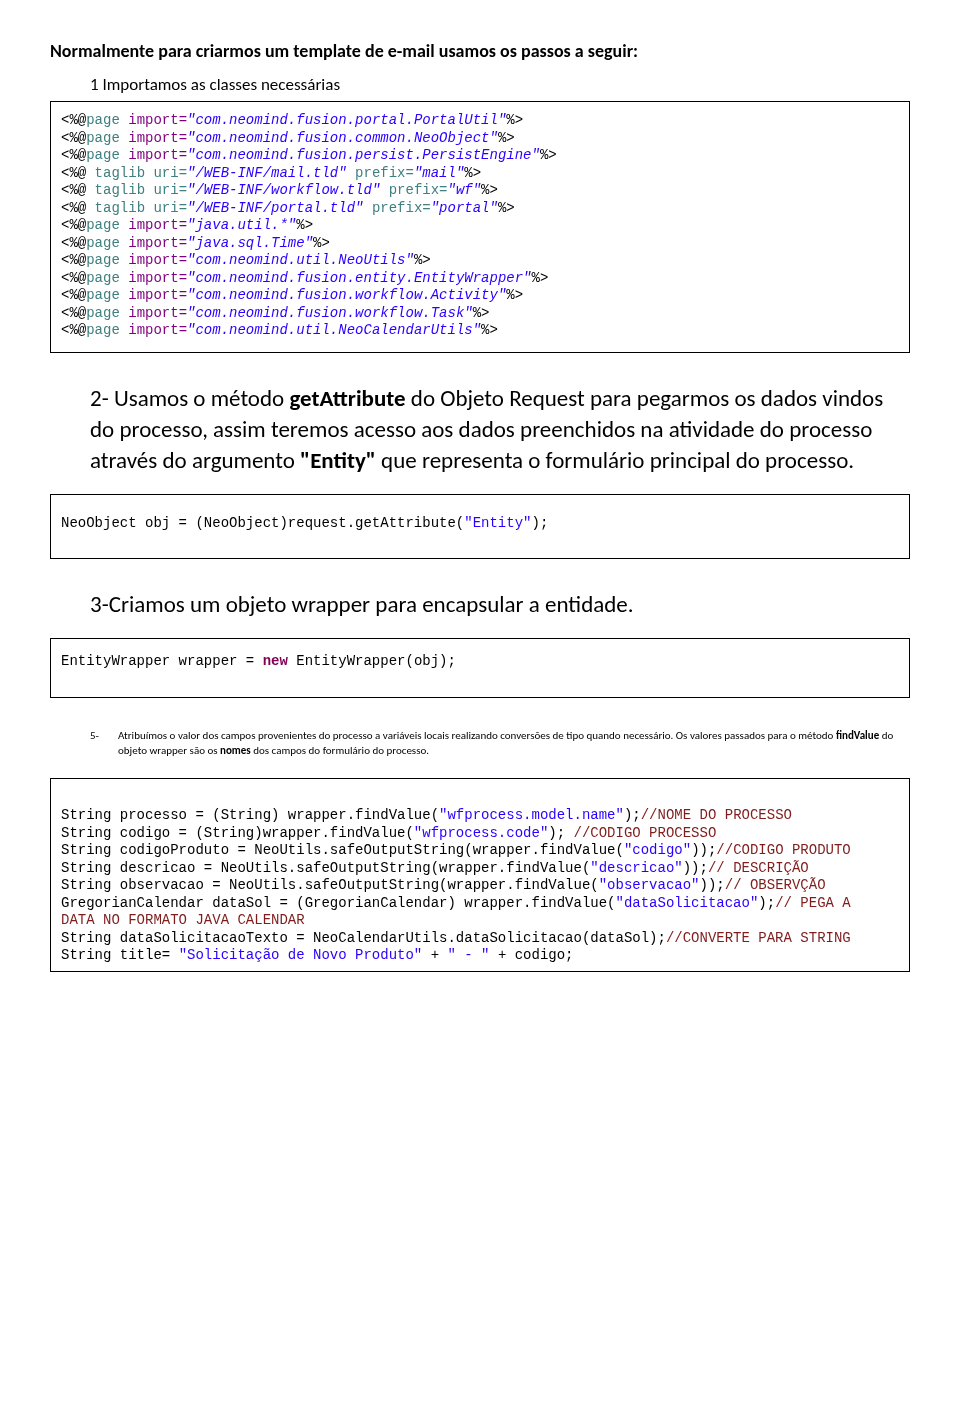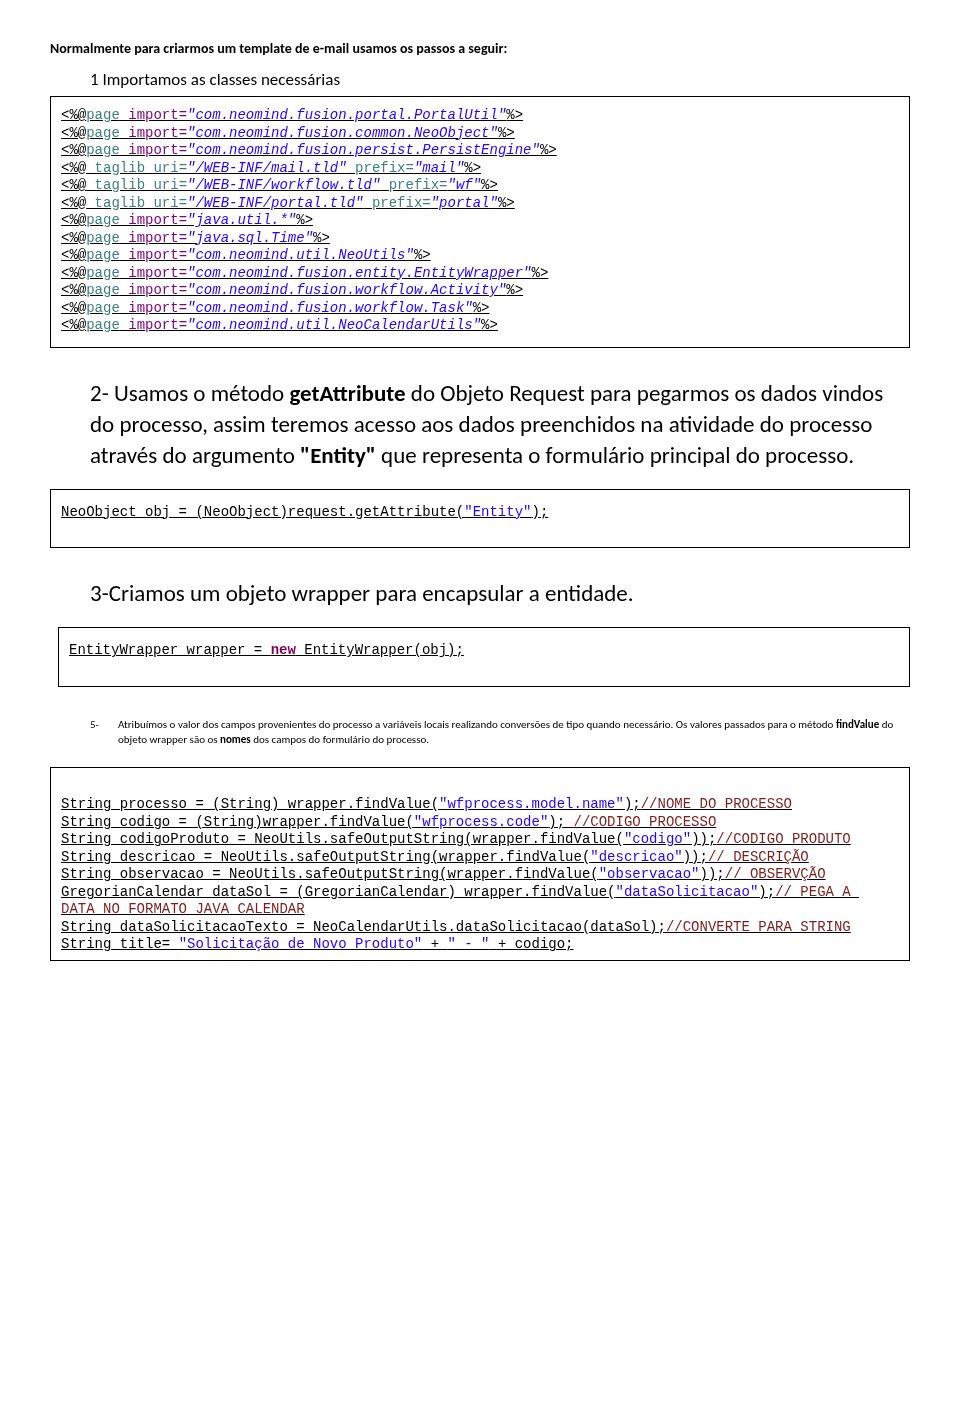--- a/index.html
+++ b/index.html
@@ -5,39 +5,38 @@
   body {
     margin: 0;
     padding: 40px 50px;
     font-family: Calibri, "Segoe UI", Arial, sans-serif;
     font-size: 16px;
     background: #fff;
     color: #000;
     width: 860px;
   }
   .heading {
-    font-size: 14px;
+    font-size: 18px;
     font-weight: bold;
     margin-bottom: 12px;
   }
   .sub-item {
     margin-left: 40px;
     font-size: 17px;
     margin-bottom: 6px;
   }
   .code-box {
     border: 1px solid #000;
     padding: 10px 10px 12px 10px;
     margin-bottom: 30px;
     font-family: Consolas, "Courier New", monospace;
     font-size: 14px;
     line-height: 1.25;
     white-space: pre;
     overflow: hidden;
-    text-decoration: underline;
   }
   .body-text {
     font-size: 23px;
     line-height: 1.35;
     margin-bottom: 18px;
   }
   .indent {
     margin-left: 40px;
   }
   .list-item {
@@ -75,25 +74,25 @@
 <span class="t-br">&lt;%@</span><span class="t-bl">page</span><span class="t-attr"> import=</span><span class="t-str">"com.neomind.util.NeoUtils"</span><span class="t-br">%&gt;</span>
 <span class="t-br">&lt;%@</span><span class="t-bl">page</span><span class="t-attr"> import=</span><span class="t-str">"com.neomind.fusion.entity.EntityWrapper"</span><span class="t-br">%&gt;</span>
 <span class="t-br">&lt;%@</span><span class="t-bl">page</span><span class="t-attr"> import=</span><span class="t-str">"com.neomind.fusion.workflow.Activity"</span><span class="t-br">%&gt;</span>
 <span class="t-br">&lt;%@</span><span class="t-bl">page</span><span class="t-attr"> import=</span><span class="t-str">"com.neomind.fusion.workflow.Task"</span><span class="t-br">%&gt;</span>
 <span class="t-br">&lt;%@</span><span class="t-bl">page</span><span class="t-attr"> import=</span><span class="t-str">"com.neomind.util.NeoCalendarUtils"</span><span class="t-br">%&gt;</span></div>
 
 <div class="body-text indent">
   <span>2- Usamos o método </span><b>getAttribute</b><span>  do Objeto Request para pegarmos os dados vindos do processo, assim teremos acesso aos dados preenchidos na atividade do processo através do argumento </span><b>"Entity"</b><span> que representa o formulário principal do processo.</span>
 </div>
 
-<div class="code-box" id="codebox2" style="padding-top:14px;padding-bottom:26px;"><span class="t-br">NeoObject obj = (NeoObject)request.getAttribute(</span><span class="t-strn">"Entity"</span><span class="t-br">);</span></div>
+<div class="code-box" id="codebox2" style="padding-top:20px;padding-bottom:26px;"><span class="t-br">NeoObject obj = (NeoObject)request.getAttribute(</span><span class="t-strn">"Entity"</span><span class="t-br">);</span></div>
 
 <div class="body-text indent">3-Criamos um objeto wrapper para encapsular a entidade.</div>
 
-<div class="code-box" id="codebox3" style="padding-top:14px;padding-bottom:26px;margin-left:8px;"><span class="t-br">EntityWrapper wrapper = </span><span class="t-kw">new</span><span class="t-br"> EntityWrapper(obj);</span></div>
+<div class="code-box" id="codebox3" style="padding-top:14px;padding-bottom:26px;"><span class="t-br">EntityWrapper wrapper = </span><span class="t-kw">new</span><span class="t-br"> EntityWrapper(obj);</span></div>
 
 <div class="list-item">
   <span class="list-marker">5-</span><span>Atribuímos o valor dos campos provenientes do processo a variáveis locais realizando conversões de tipo quando necessário.  Os valores passados para o método </span><b>findValue</b><span> do objeto wrapper são os </span><b>nomes</b><span> dos campos do formulário do processo.</span>
 </div>
 
 <div class="code-box tall-box" id="codebox5"><span class="t-br">String processo = (String) wrapper.findValue(</span><span class="t-strn">"wfprocess.model.name"</span><span class="t-br">);</span><span class="t-cm">//NOME DO PROCESSO</span>
 <span class="t-br">String codigo = (String)wrapper.findValue(</span><span class="t-strn">"wfprocess.code"</span><span class="t-br">); </span><span class="t-cm">//CODIGO PROCESSO</span>
 <span class="t-br">String codigoProduto = NeoUtils.safeOutputString(wrapper.findValue(</span><span class="t-strn">"codigo"</span><span class="t-br">));</span><span class="t-cm">//CODIGO PRODUTO</span>
 <span class="t-br">String descricao = NeoUtils.safeOutputString(wrapper.findValue(</span><span class="t-strn">"descricao"</span><span class="t-br">));</span><span class="t-cm">// DESCRIÇÃO</span>
 <span class="t-br">String observacao = NeoUtils.safeOutputString(wrapper.findValue(</span><span class="t-strn">"observacao"</span><span class="t-br">));</span><span class="t-cm">// OBSERVÇÃO</span>

